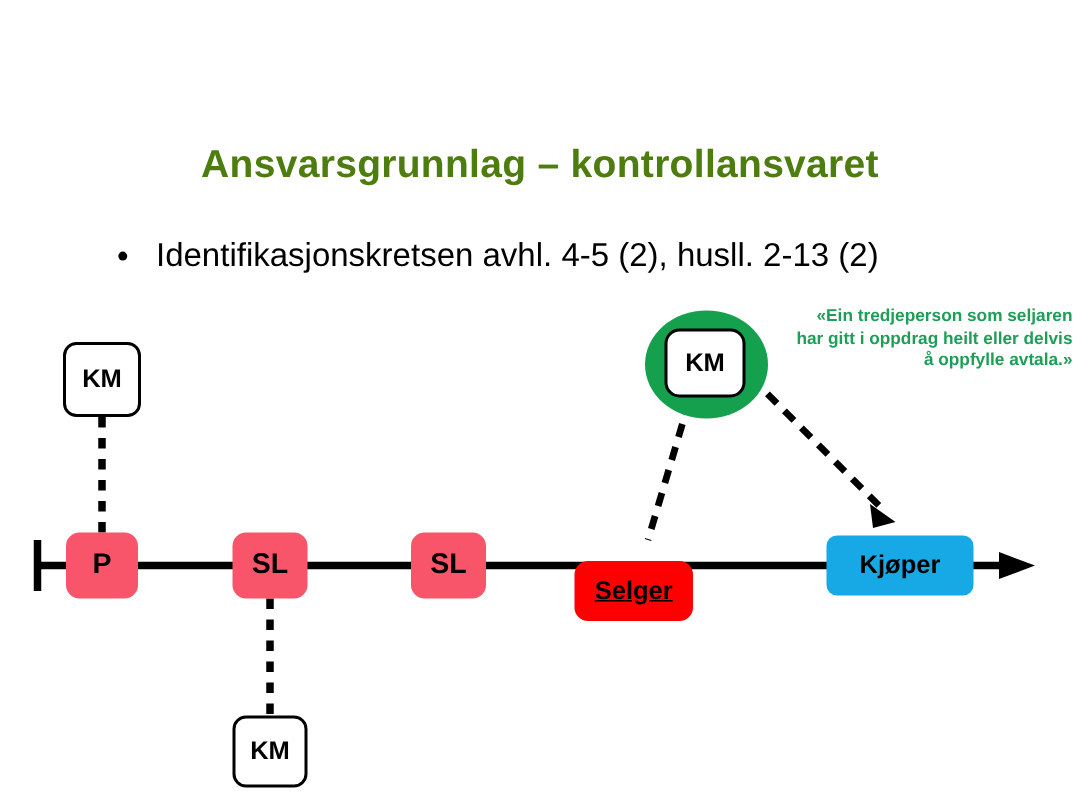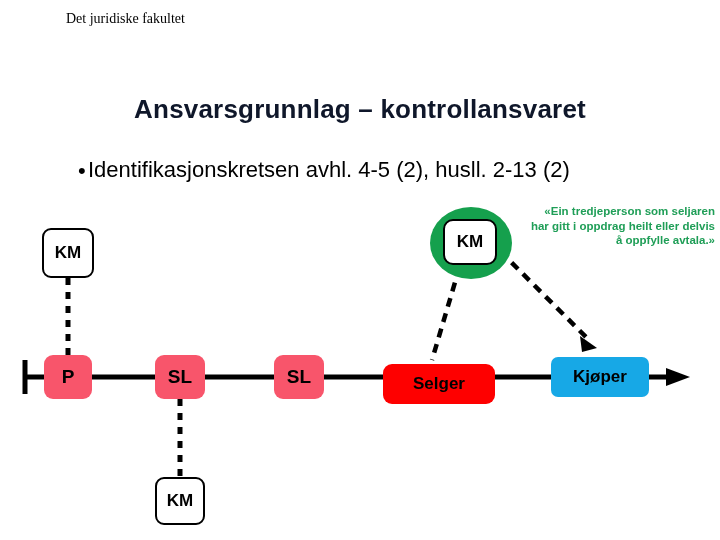--- a/index.html
+++ b/index.html
@@ -57,21 +57,21 @@
 
   
   #slide-title {
     position: absolute;
     left: 0px;
     top: 94px;
     width: 720px;
     text-align: center;
     font-size: 26px;
     font-weight: bold;
-    color: #0f172a;
+    color: #4d7c0f;
     letter-spacing: 0.2px;
   }
 
   
   #bullet-block {
     position: absolute;
     left: 78px;
     top: 155px;
     width: 620px;
     font-size: 22px;
@@ -80,21 +80,21 @@
   }
   #bullet-marker {
     position: absolute;
     left: 0px;
     top: 1px;
     font-size: 22px;
     line-height: 29px;
   }
   #bullet-text {
     display: block;
-    margin-left: 10px;
+    margin-left: 26px;
   }
 
   
   #quote-text {
     position: absolute;
     left: 529px;
     top: 204px;
     width: 186px;
     font-size: 11.5px;
     font-weight: bold;
@@ -145,39 +145,38 @@
     font-size: 17px;
   }
 
   #node-km-left   { left: 42px;  top: 228px; width: 52px; height: 50px; }
   #node-km-green  { left: 443px; top: 219px; width: 54px; height: 46px; border-radius: 10px; z-index: 3; }
   #node-km-bottom { left: 155px; top: 477px; width: 50px; height: 48px; }
 
   #node-p    { left: 44px;  top: 355px; width: 48px;  height: 44px; }
   #node-sl-1 { left: 155px; top: 355px; width: 50px;  height: 44px; }
   #node-sl-2 { left: 274px; top: 355px; width: 50px;  height: 44px; }
-  #node-selger { left: 383px; top: 364px; width: 112px; height: 40px; }
+  #node-selger { left: 383px; top: 374px; width: 79px; height: 40px; text-decoration: underline; }
   #node-kjoper { left: 551px; top: 357px; width: 98px; height: 40px; }
 
   .green-blob {
     position: absolute;
     left: 430px;
     top: 207px;
     width: 82px;
     height: 72px;
     background: #15a04d;
     border-radius: 50%;
     z-index: 2;
   }
 </style>
 </head>
 <body>
 
 <div id="logo-block">
-  <div id="logo-line2">Det juridiske fakultet</div>
 </div>
 
 <div id="slide-title">Ansvarsgrunnlag – kontrollansvaret</div>
 
 <div id="bullet-block">
   <span id="bullet-marker">•</span>
   <span id="bullet-text">Identifikasjonskretsen avhl. 4-5 (2), husll. 2-13 (2)</span>
 </div>
 
 <div id="quote-text">«Ein tredjeperson som seljaren har gitt i oppdrag heilt eller delvis å oppfylle avtala.»</div>

